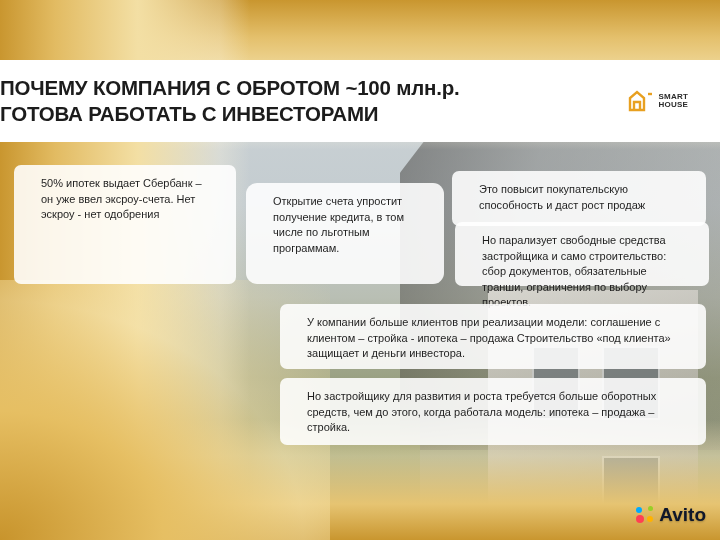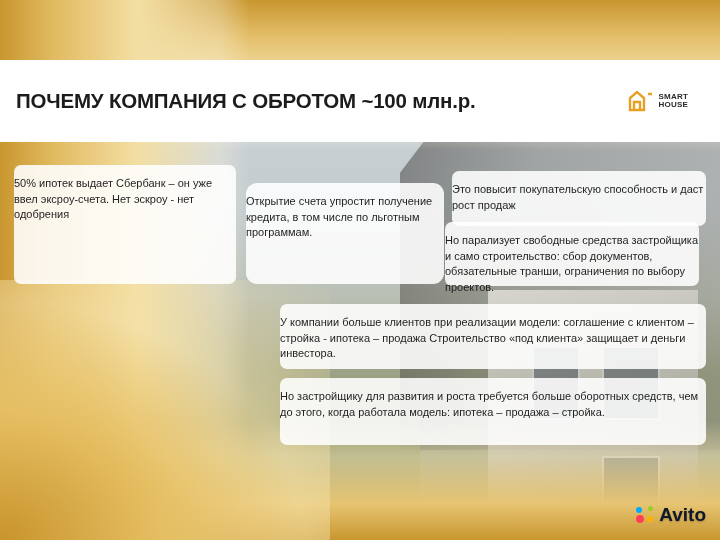--- a/index.html
+++ b/index.html
@@ -92,21 +92,20 @@
   .header {
     position: absolute;
     left: 0; top: 60px;
     width: 720px;
     height: 82px;
     background: #ffffff;
     display: flex;
     align-items: center;
   }
   .title-block {
-    padding-left: 16px;
     flex: 1;
   }
   .title-line {
     font-size: 20.5px;
     font-weight: bold;
     color: #1c1c1c;
     letter-spacing: -0.2px;
     line-height: 1.28;
     white-space: nowrap;
   }
@@ -134,37 +133,37 @@
     color: #2b2b2b;
     letter-spacing: .2px;
   }
 
   
   .card {
     position: absolute;
     background: rgba(255,255,255,0.88);
     border-radius: 7px;
     box-sizing: border-box;
-    padding: 11px 0;
+    padding: 11px 27px;
     color: #1f1f1f;
     font-size: 11px;
     line-height: 1.42;
   }
   .card p {
     margin: 0;
   }
   .card p + p {
     margin-top: 11px;
   }
 
   
   #card-sber   { left: 14px;  top: 165px; width: 222px; height: 119px; }
   #card-escrow { left: 246px; top: 183px; width: 198px; height: 101px; border-radius: 11px; }
   #card-power  { left: 452px; top: 171px; width: 254px; height: 55px;  }
-  #card-paralyz{ left: 445px; top: 222px; width: 254px; height: 64px;  }
+  #card-paralyz{ left: 455px; top: 222px; width: 254px; height: 64px;  }
   #card-benefit{ left: 14px;  top: 304px; width: 258px; height: 141px; }
   #card-clients{ left: 280px; top: 304px; width: 426px; height: 65px;  }
   #card-growth { left: 280px; top: 378px; width: 426px; height: 67px;  }
 
   
   .avito {
     position: absolute;
     right: 14px;
     bottom: 14px;
     display: flex;
@@ -205,20 +204,21 @@
   </div>
 
   <div class="gold-top"></div>
   <div class="gold-left"></div>
   <div class="gold-bottom"></div>
   <div class="gold-corner"></div>
 
   <div class="header">
     <div class="title-block">
       <div class="title-line">ПОЧЕМУ КОМПАНИЯ С ОБРОТОМ ~100 млн.р.</div>
+      <div class="title-line">ГОТОВА РАБОТАТЬ С ИНВЕСТОРАМИ</div>
     </div>
     <div class="logo">
       <span class="logo-mark">
         <svg width="26" height="24" viewBox="0 0 26 24" xmlns="http://www.w3.org/2000/svg">
           <path d="M2 21 L2 9 L9 3 L16 9 L16 21 Z" fill="none" stroke="#e8a020" stroke-width="2.4"></path>
           <path d="M6 21 L6 13 L12 13 L12 21" fill="none" stroke="#e8a020" stroke-width="2.4"></path>
           <path d="M20 5 L24 5" stroke="#e8a020" stroke-width="2.4"></path>
         </svg>
       </span>
       <span class="logo-text">

